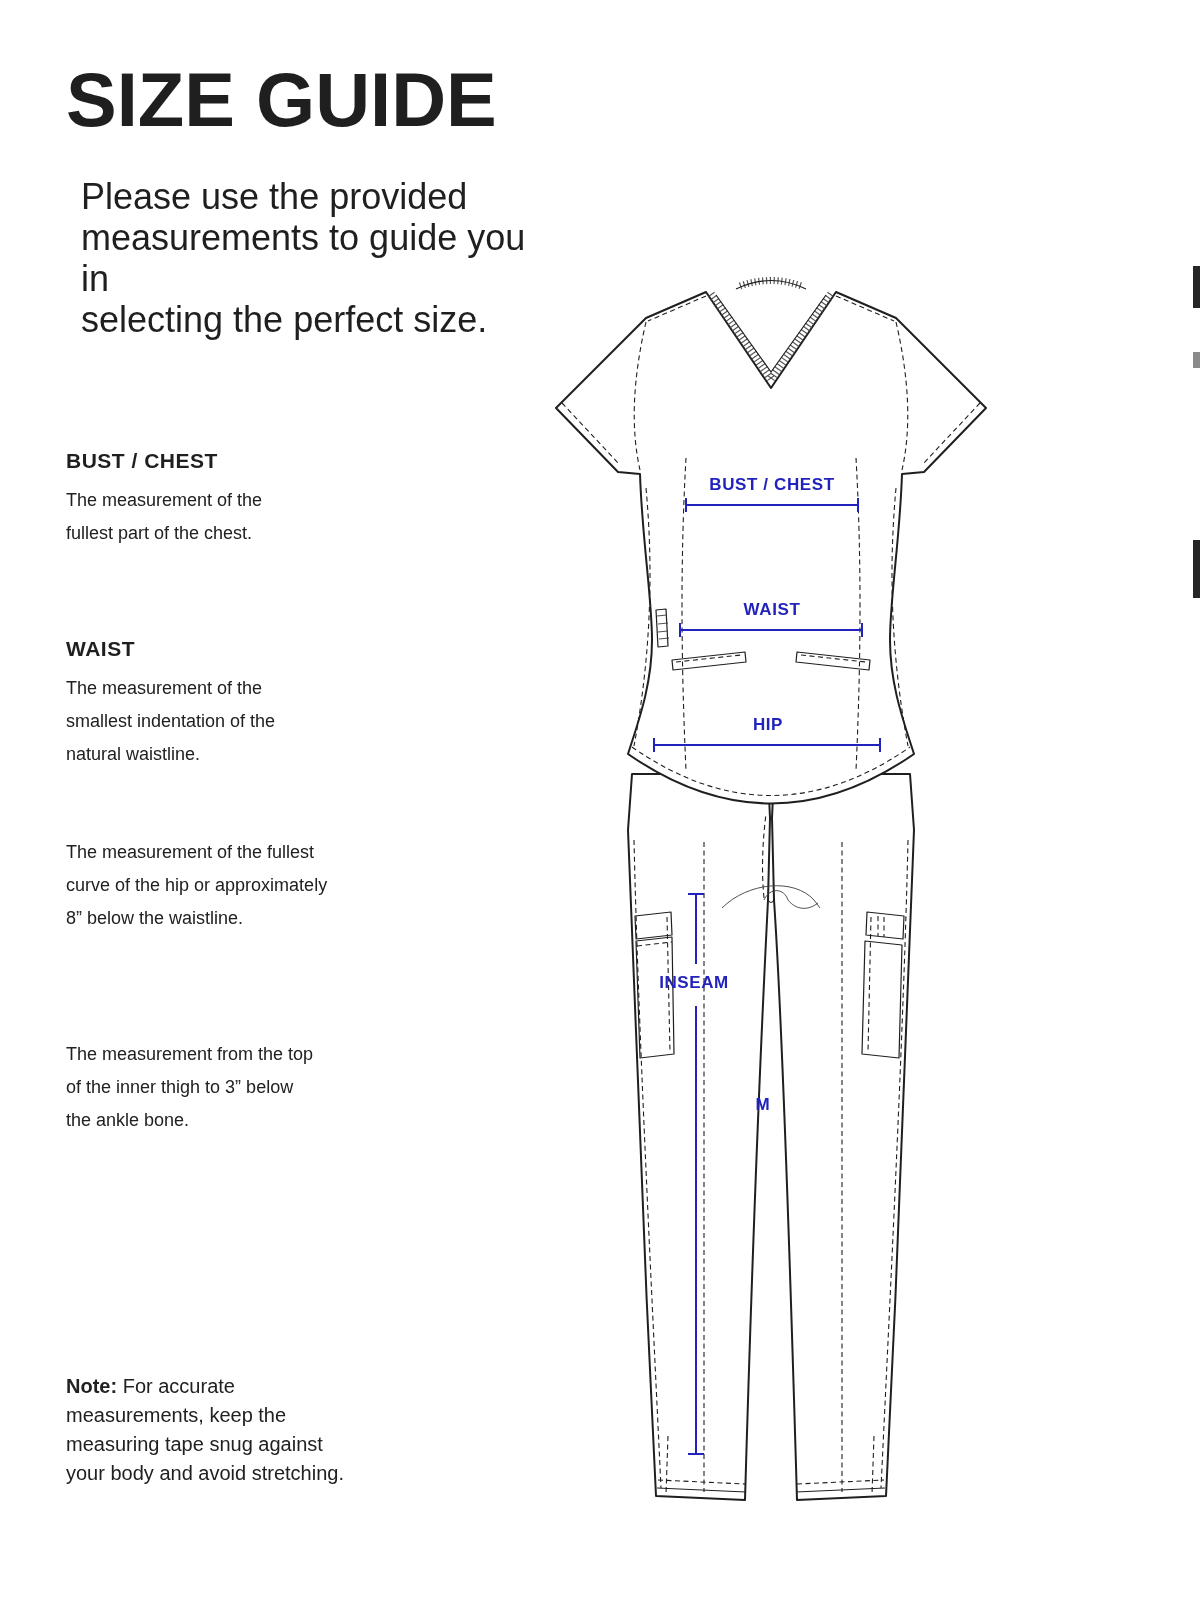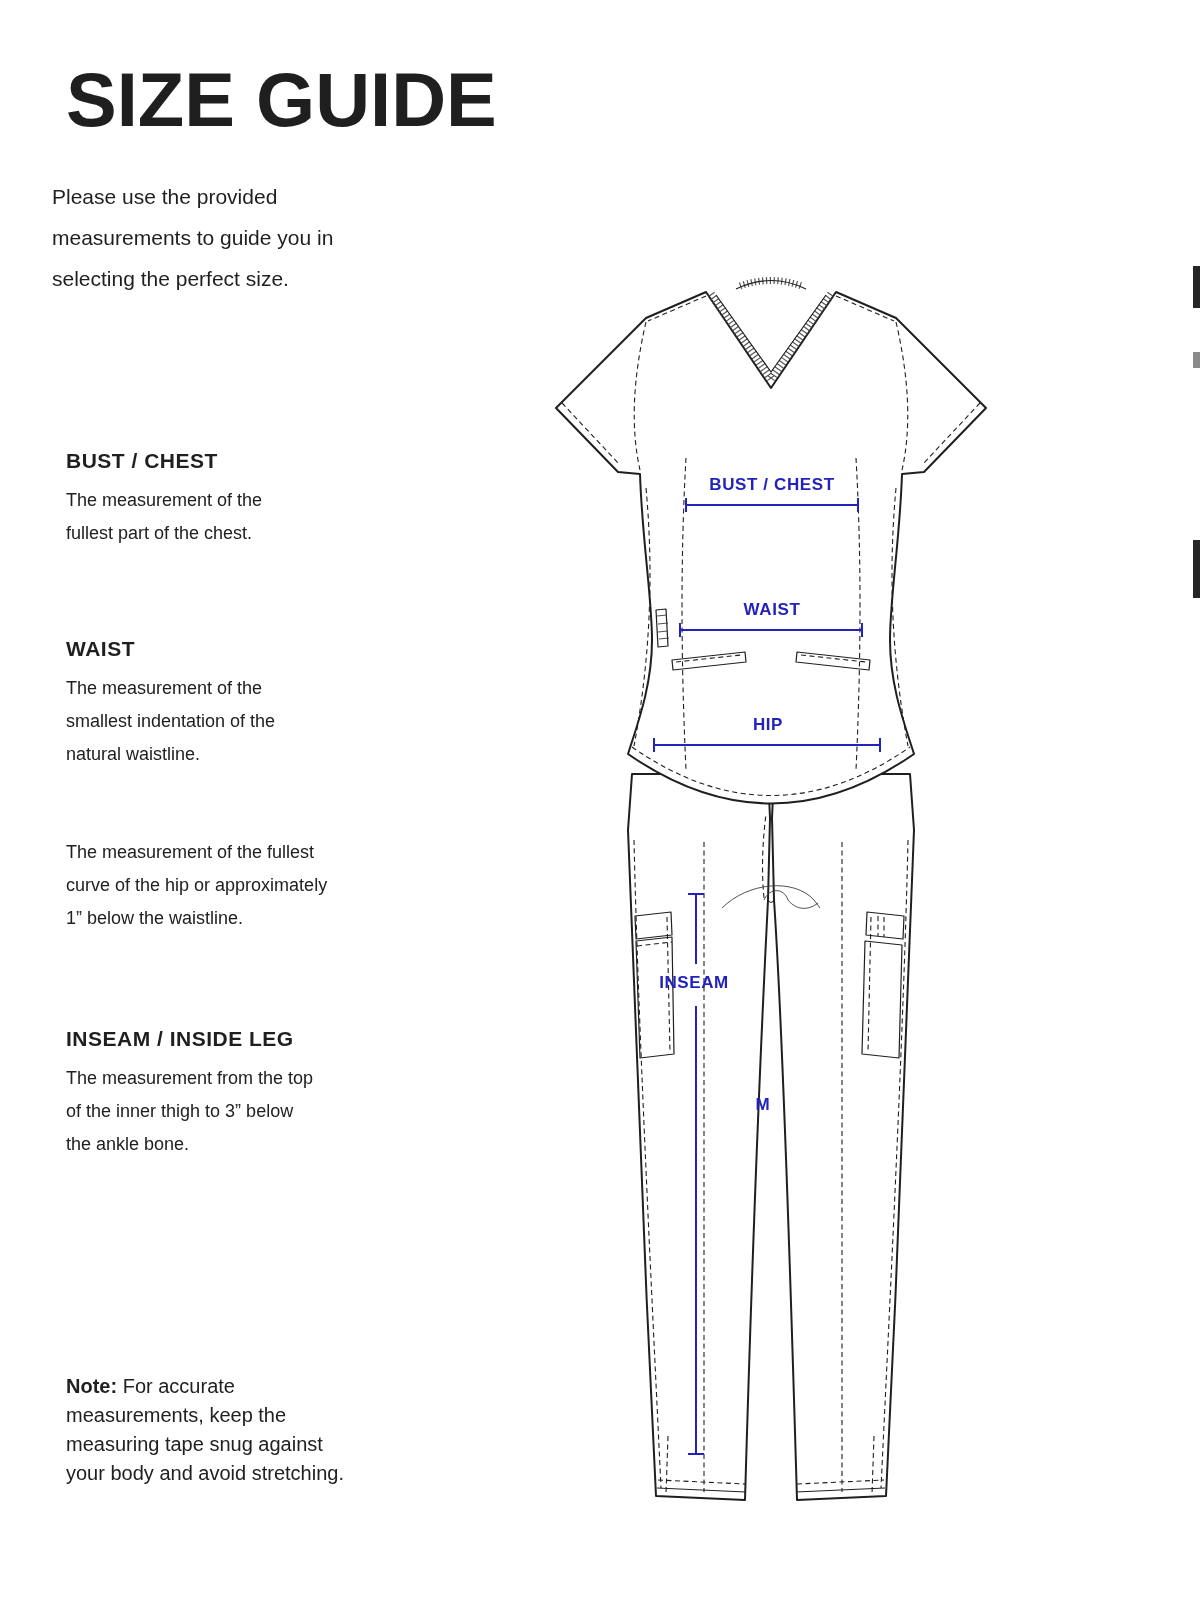--- a/index.html
+++ b/index.html
@@ -14,22 +14,22 @@
     font-family:"Liberation Sans","DejaVu Sans",sans-serif;color:var(--text);
   }
   .canvas{position:absolute;inset:0;background:#fff;border-radius:24px;}
 
   .page-title{
     position:absolute;left:66px;top:60px;
     font-size:76px;font-weight:800;letter-spacing:0;color:var(--ink);
     line-height:1.05;
   }
   .intro{
-    position:absolute;left:52px;top:176px;width:480px;
-    font-size:21px;line-height:41px;color:var(--ink);
+    position:absolute;left:81px;top:176px;width:480px;
+    font-size:36px;line-height:41px;color:var(--ink);
     white-space:pre-line;
   }
   .sec{position:absolute;left:66px;width:440px;}
   .sec-h{
     font-size:21px;font-weight:700;letter-spacing:.5px;color:var(--ink);
   }
   .sec-b{
     margin-top:11px;font-size:18px;line-height:33px;color:var(--text);
     white-space:pre-line;
   }
@@ -78,25 +78,24 @@
   <section class="sec" style="top:637px">
     <h2 class="sec-h">WAIST</h2>
     <p class="sec-b">The measurement of the
 smallest indentation of the
 natural waistline.</p>
   </section>
 
   <section class="sec" style="top:825px">
     <p class="sec-b">The measurement of the fullest
 curve of the hip or approximately
-1” below the waistline.</p>
+8” below the waistline.</p>
   </section>
 
   <section class="sec" style="top:1027px">
-    <h2 class="sec-h">INSEAM / INSIDE LEG</h2>
     <p class="sec-b">The measurement from the top
 of the inner thigh to 3” below
 the ankle bone.</p>
   </section>
 
   <p class="note" style="top:1372px"><strong>Note:</strong> <span>For accurate
 measurements, keep the
 measuring tape snug against
 your body and avoid stretching.</span></p>
 

